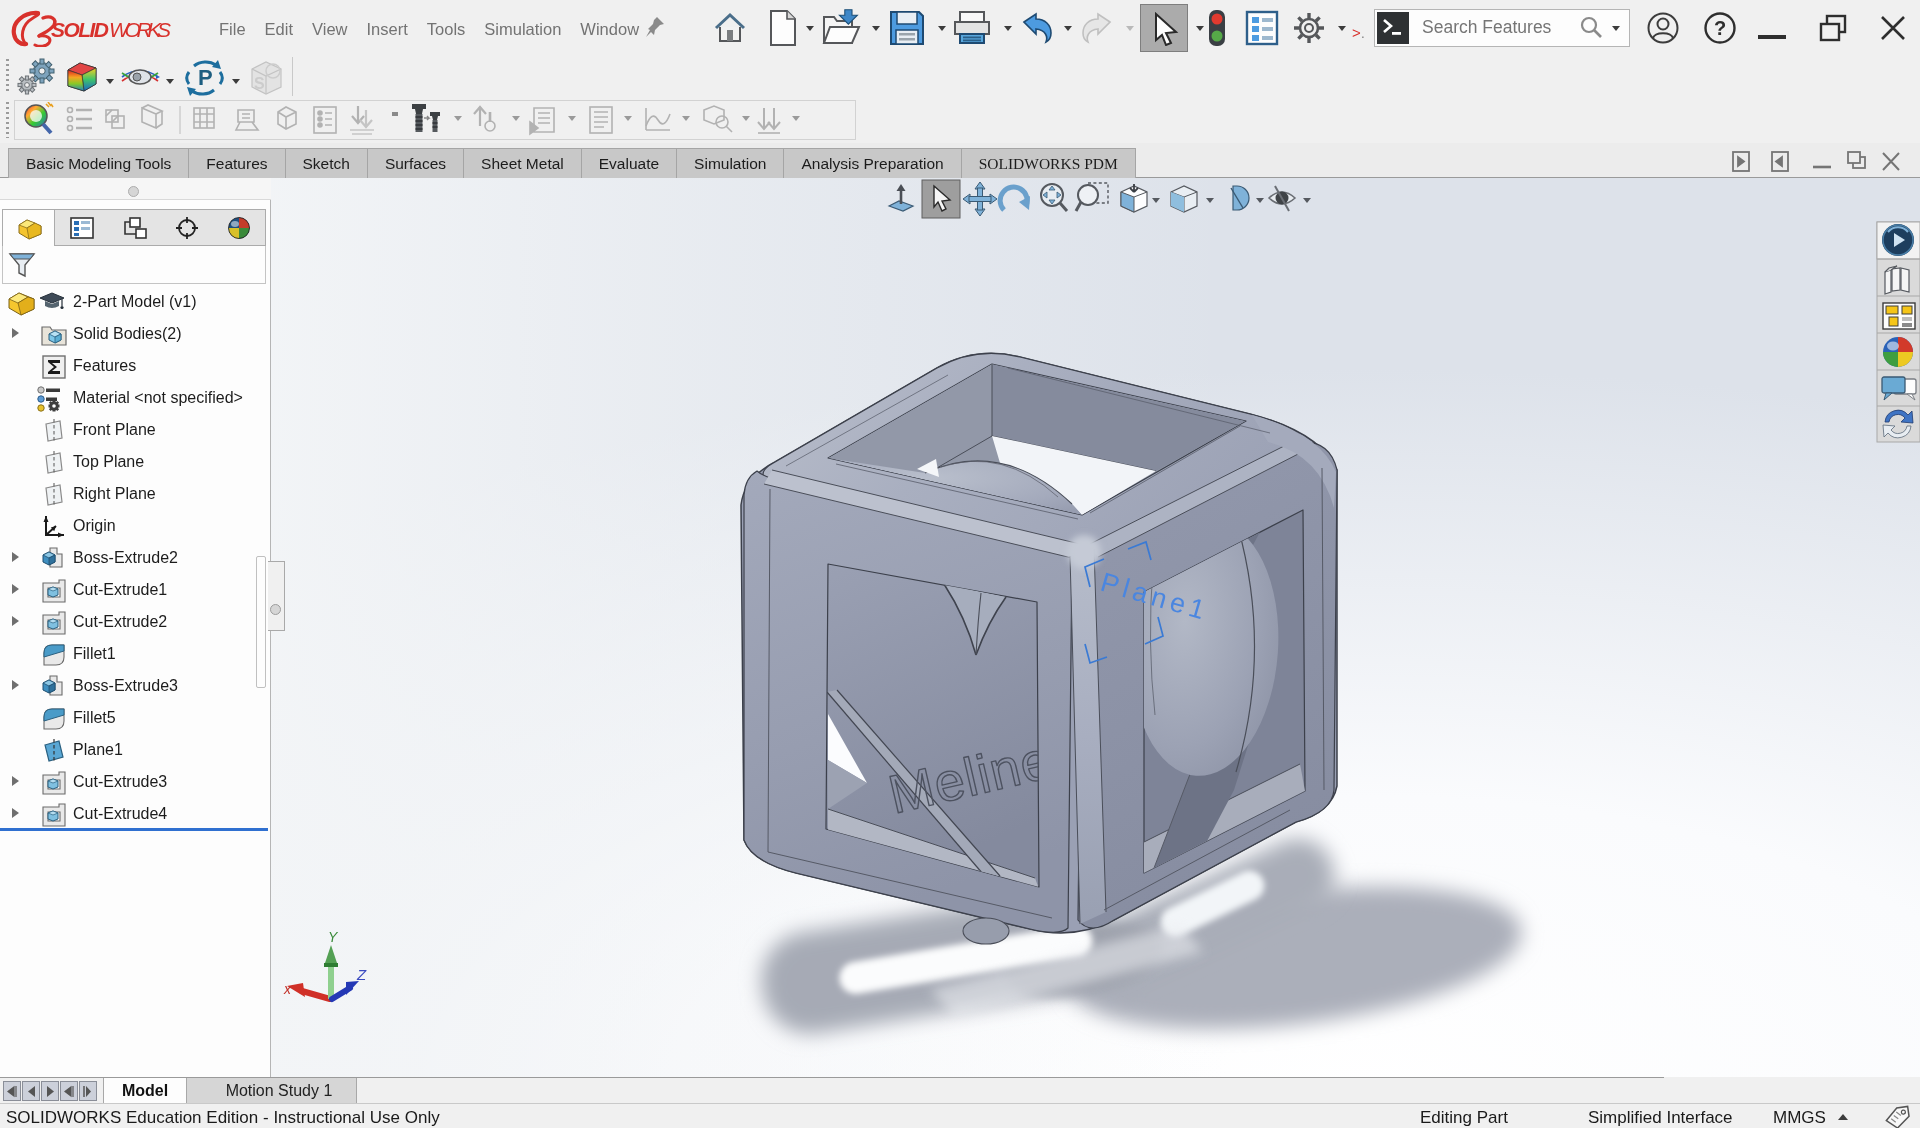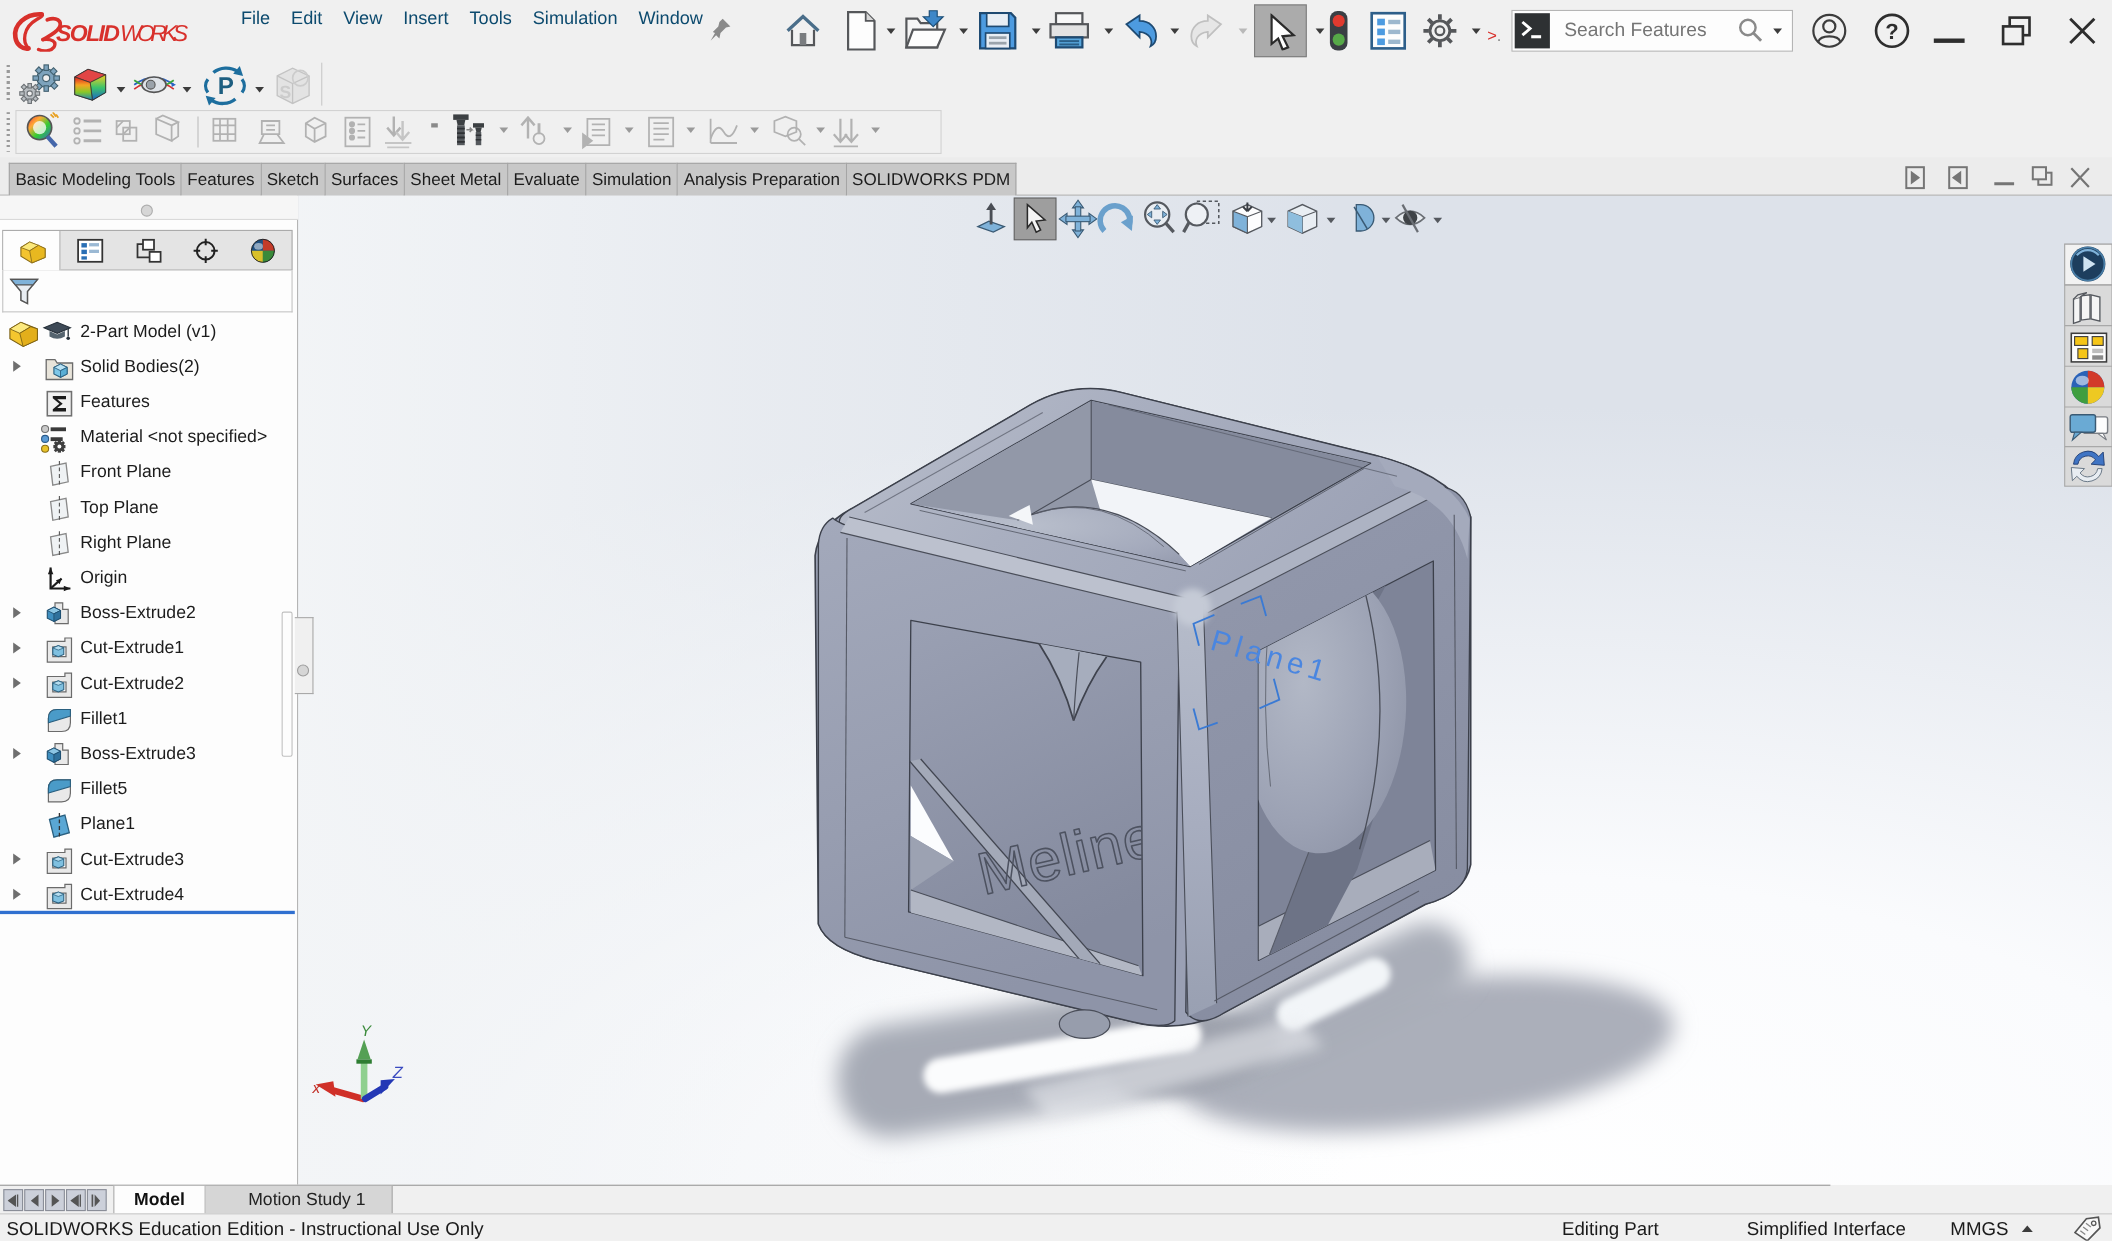--- a/index.html
+++ b/index.html
@@ -2,31 +2,31 @@
 <html><head>
 <meta charset="utf-8">
 <style>
   * { margin:0; padding:0; box-sizing:border-box; }
   html,body { width:1920px; height:1128px; overflow:hidden; font-family:"Liberation Sans", sans-serif; background:#f0f0f0; }
   .abs { position:absolute; }
   #root { position:relative; width:1920px; height:1128px; }
 
   
   #titlebar { position:absolute; left:0; top:0; width:1920px; height:55px; background:#f0f0f0; }
-  #menus { position:absolute; left:219px; top:8px; font-size:16.5px; color:#0c4a6e;text-align:right; }
+  #menus { position:absolute; left:219px; top:20px; font-size:16.5px; color:#737373;text-align:right; }
   #menus span { margin-right:19px; }
 
   
   #row2 { position:absolute; left:0; top:55px; width:1920px; height:43px; background:#f0f0f0; }
   #row3 { position:absolute; left:0; top:98px; width:1920px; height:45px; background:#f0f0f0; }
 
   
   #tabrow { position:absolute; left:0; top:143px; width:1920px; height:35px; background:#ececec; border-bottom:1px solid #9a9a9a;}
-  .ribtab { float:left; height:42px; margin-top:5px; background:#c8c8c8; border:1px solid #a5a5a5; border-bottom:none; color:#1c1c1c; font-size:15.5px; line-height:29px; padding:0 5px; border-right:none; }
-  .ribtab.last { border-right:1px solid #a5a5a5; }
+  .ribtab { float:left; height:42px; margin-top:5px; background:#c8c8c8; border:1px solid #a5a5a5; border-bottom:none; color:#1c1c1c; font-size:15.5px; line-height:29px; padding:0 17px; border-right:none; }
+  .ribtab.last { border-right:1px solid #a5a5a5;font-family:Liberation Serif, serif; }
 
   
   #main { position:absolute; left:0; top:178px; width:1920px; height:899px; background:#fff; }
   #leftpanel { position:absolute; left:0; top:0; width:271px; height:899px; background:#fdfdfd; border-right:1px solid #b5b5b5; }
   #viewport { position:absolute; left:271px; top:0; width:1649px; height:899px;
      background: linear-gradient(to right, rgba(243,245,247,0.95) 0%, rgba(243,245,247,0.5) 25%, rgba(243,245,247,0) 58%),
                  radial-gradient(ellipse 120% 95% at 66% 102%, #ffffff 0%, #fafbfd 35%, #dde2ea 85%);
   }
 
   

